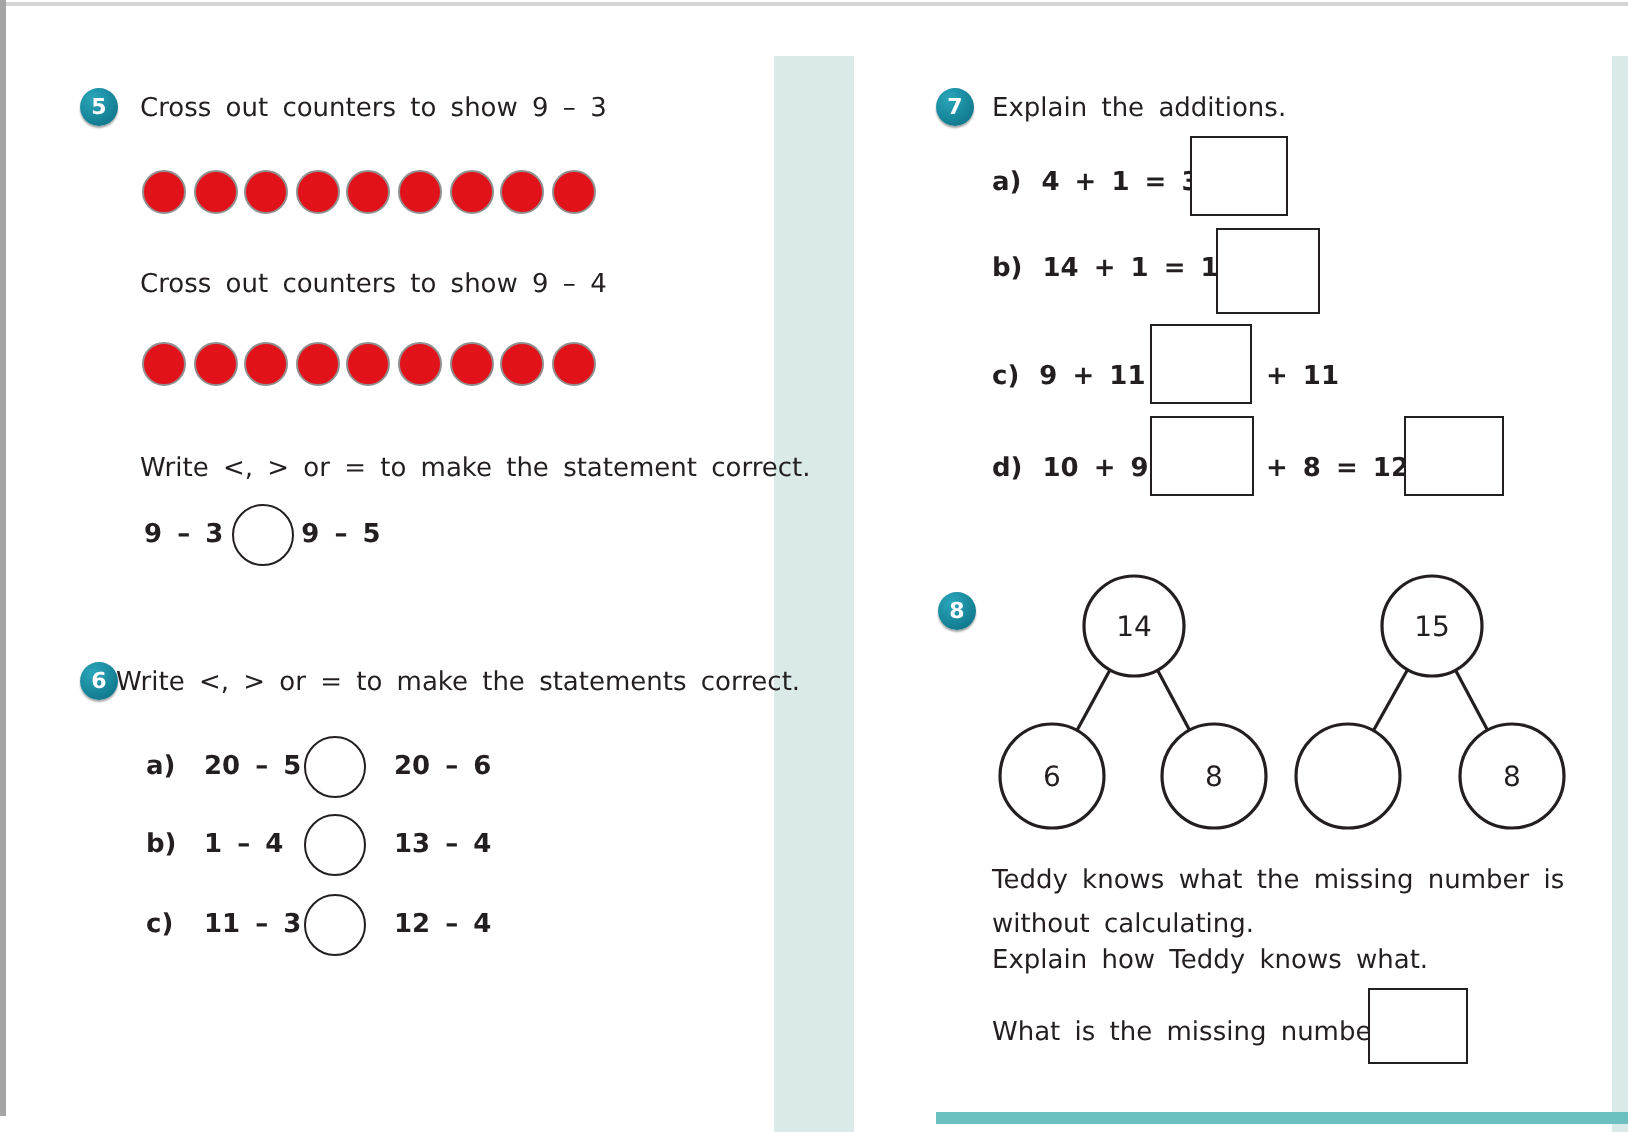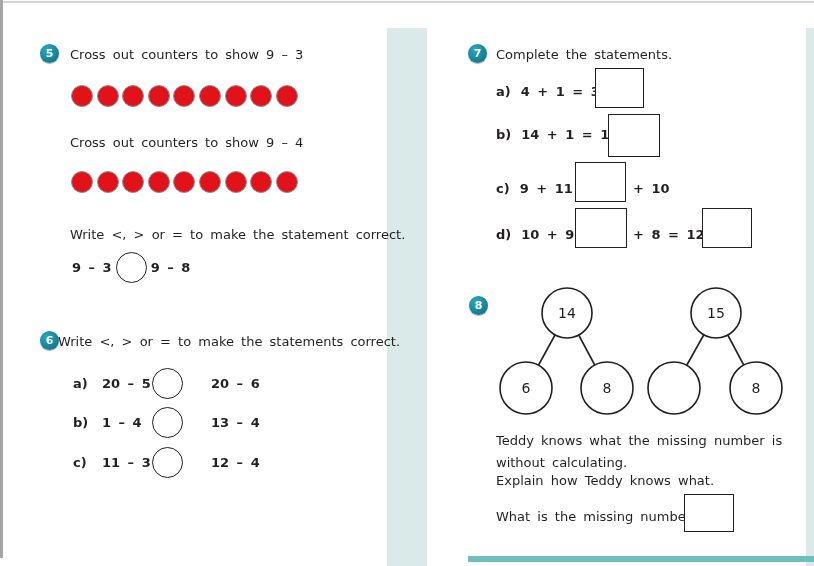--- a/index.html
+++ b/index.html
@@ -32,21 +32,21 @@
   .counter{width:22px;height:22px;border-radius:50%;background:#e2121b;border:1px solid #909090;box-sizing:border-box;}
 
   .cmprow{position:absolute;display:flex;align-items:center;gap:4px;}
   .ccircle{display:inline-block;width:31px;height:31px;border-radius:50%;
     border:1.6px solid #231f20;background:#fff;box-sizing:border-box;flex:0 0 auto;}
   .eq{font-size:13px;font-weight:700;word-spacing:3px;white-space:nowrap;}
 
   .q6row{position:absolute;left:73px;display:flex;align-items:center;height:34px;}
   .q6row .lbl{width:29px;font-size:13px;font-weight:700;}
   .q6row .leq{width:50px;font-size:13px;font-weight:700;word-spacing:3px;white-space:nowrap;}
-  .q6row .req{margin-left:28px;font-size:13px;font-weight:700;word-spacing:3px;white-space:nowrap;}
+  .q6row .req{margin-left:14px;font-size:13px;font-weight:700;word-spacing:3px;white-space:nowrap;}
 
   .q7text{position:absolute;display:flex;gap:10px;font-size:13px;font-weight:700;word-spacing:3px;white-space:nowrap;}
   .abox{position:absolute;border:1.6px solid #231f20;background:#fff;box-sizing:border-box;}
 
   .bondsvg{position:absolute;}
   .bondsvg text{font-family:"DejaVu Sans","Liberation Sans",sans-serif;font-size:14px;fill:#231f20;}
 </style>
 </head>
 <body>
 
@@ -78,21 +78,21 @@
     <span class="counter"></span>
     <span class="counter"></span>
     <span class="counter"></span>
     <span class="counter"></span>
     <span class="counter"></span>
   </div>
 <div class="txt" style="left:70px;top:227px;">Write &lt;, &gt; or = to make the statement correct.</div>
 <div class="cmprow" style="left:72px;top:252px;">
   <span class="eq">9 – 3</span>
   <span class="ccircle"></span>
-  <span class="eq">9 – 8</span>
+  <span class="eq">9 – 5</span>
 </div>
 
 <div class="badge" style="left:40px;top:331px;">6</div>
 <div class="txt" style="left:58px;top:334px;">Write &lt;, &gt; or = to make the statements correct.</div>
 
 <div class="q6row" style="top:366px;">
   <span class="lbl">a)</span>
   <span class="leq">20 – 5</span>
   <span class="ccircle"></span>
   <span class="req">20 – 6</span>
@@ -104,40 +104,40 @@
   <span class="req">13 – 4</span>
 </div>
 <div class="q6row" style="top:445px;">
   <span class="lbl">c)</span>
   <span class="leq">11 – 3</span>
   <span class="ccircle"></span>
   <span class="req">12 – 4</span>
 </div>
 
 <div class="badge" style="left:468px;top:44px;">7</div>
-<div class="txt" style="left:496px;top:47px;">Complete the statements.</div>
+<div class="txt" style="left:496px;top:47px;">Explain the additions.</div>
 
 <div class="q7text" style="left:496px;top:84px;">
   <span>a)</span>
   <span>4 + 1 = 3 +</span>
 </div>
 <div class="abox" style="left:595px;top:68px;width:49px;height:40px;"></div>
 
 <div class="q7text" style="left:496px;top:127px;">
   <span>b)</span>
   <span>14 + 1 = 13 +</span>
 </div>
 <div class="abox" style="left:608px;top:114px;width:52px;height:43px;"></div>
 
 <div class="q7text" style="left:496px;top:181px;">
   <span>c)</span>
   <span>9 + 11 =</span>
 </div>
 <div class="abox" style="left:575px;top:162px;width:51px;height:40px;"></div>
-<div class="txt bold" style="left:633px;top:181px;">+ 10</div>
+<div class="txt bold" style="left:633px;top:181px;">+ 11</div>
 
 <div class="q7text" style="left:496px;top:227px;">
   <span>d)</span>
   <span>10 + 9 =</span>
 </div>
 <div class="abox" style="left:575px;top:208px;width:52px;height:40px;"></div>
 <div class="txt bold" style="left:633px;top:227px;">+ 8 = 12 +</div>
 <div class="abox" style="left:702px;top:208px;width:50px;height:40px;"></div>
 
 <div class="badge" style="left:469px;top:296px;">8</div>

